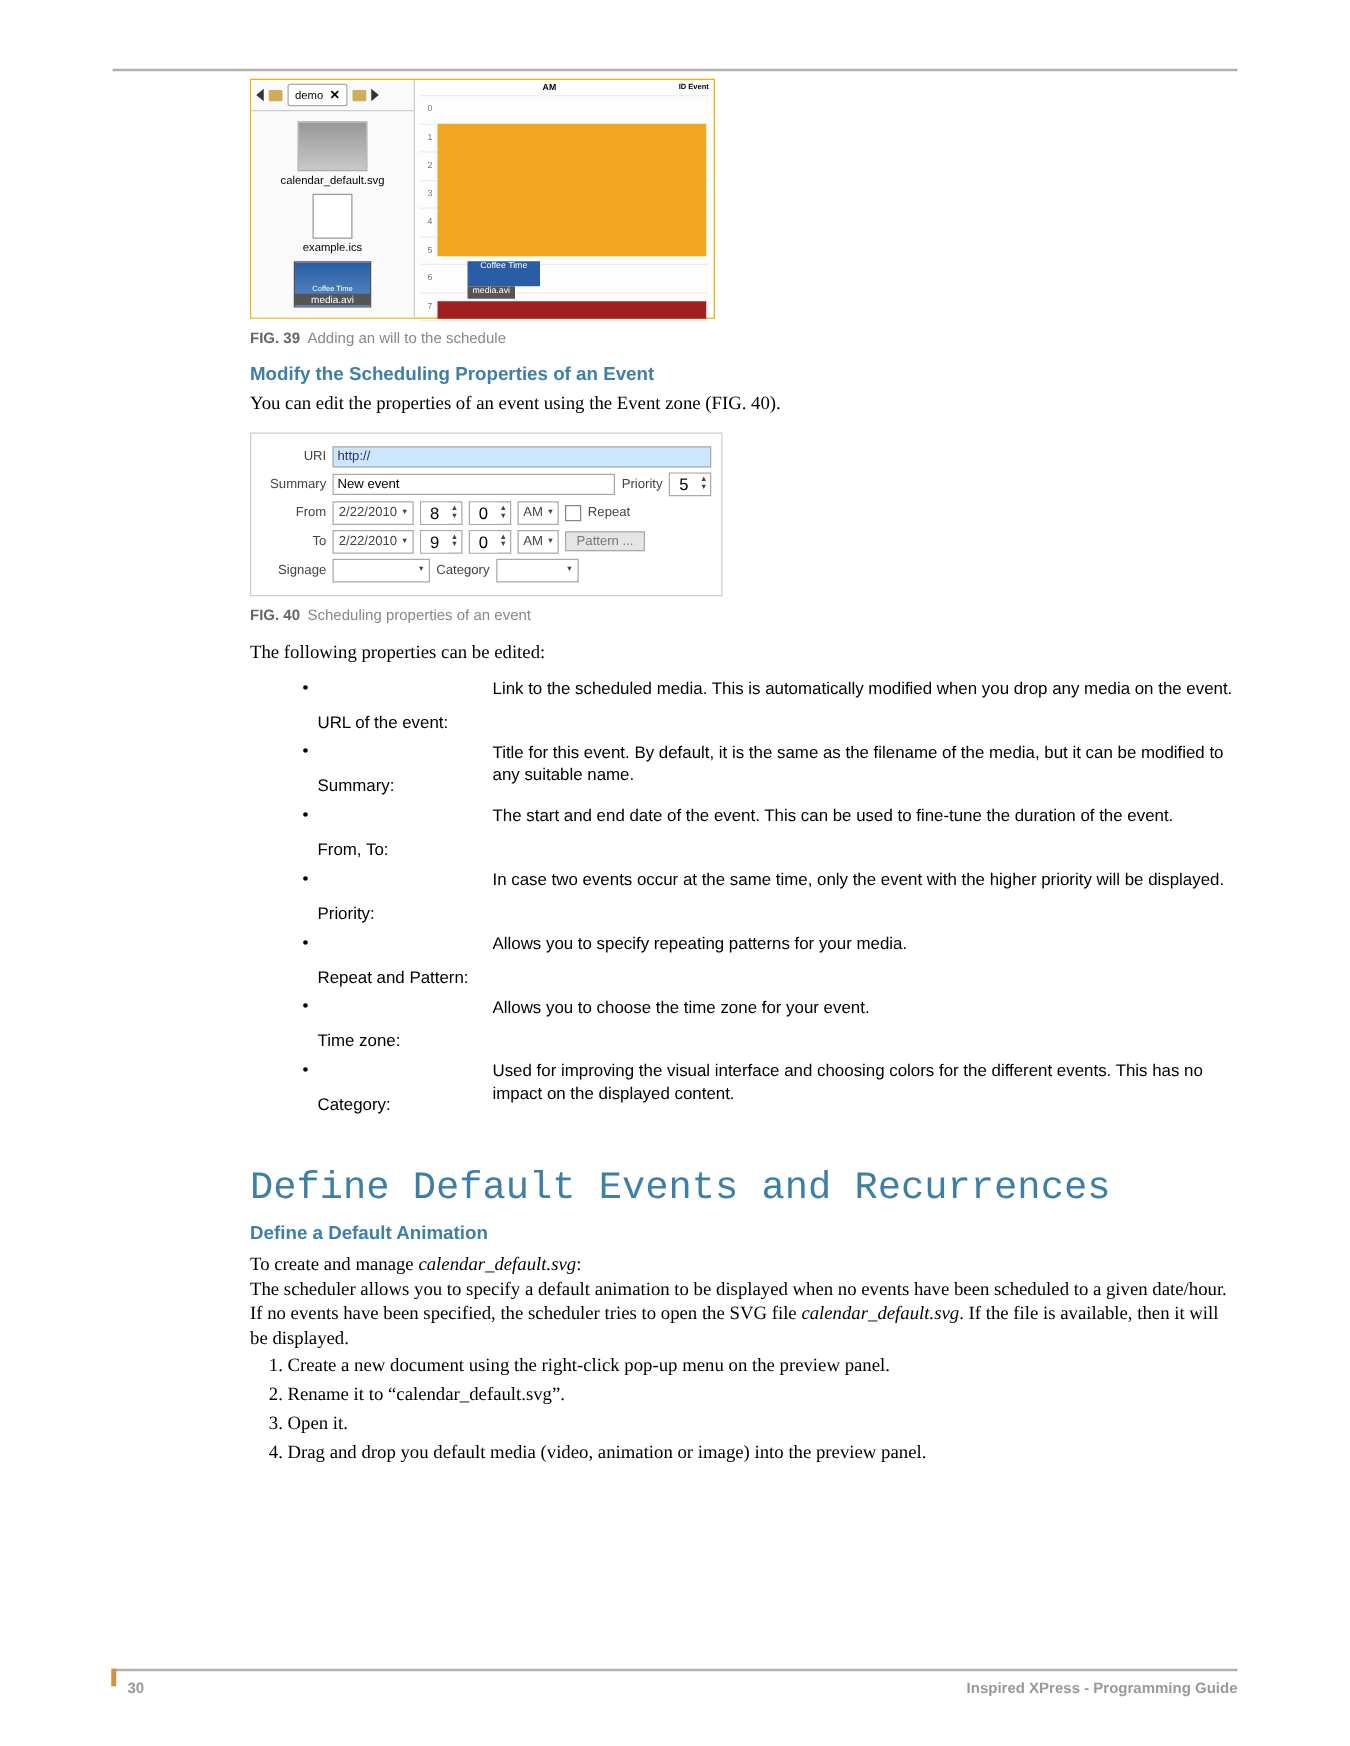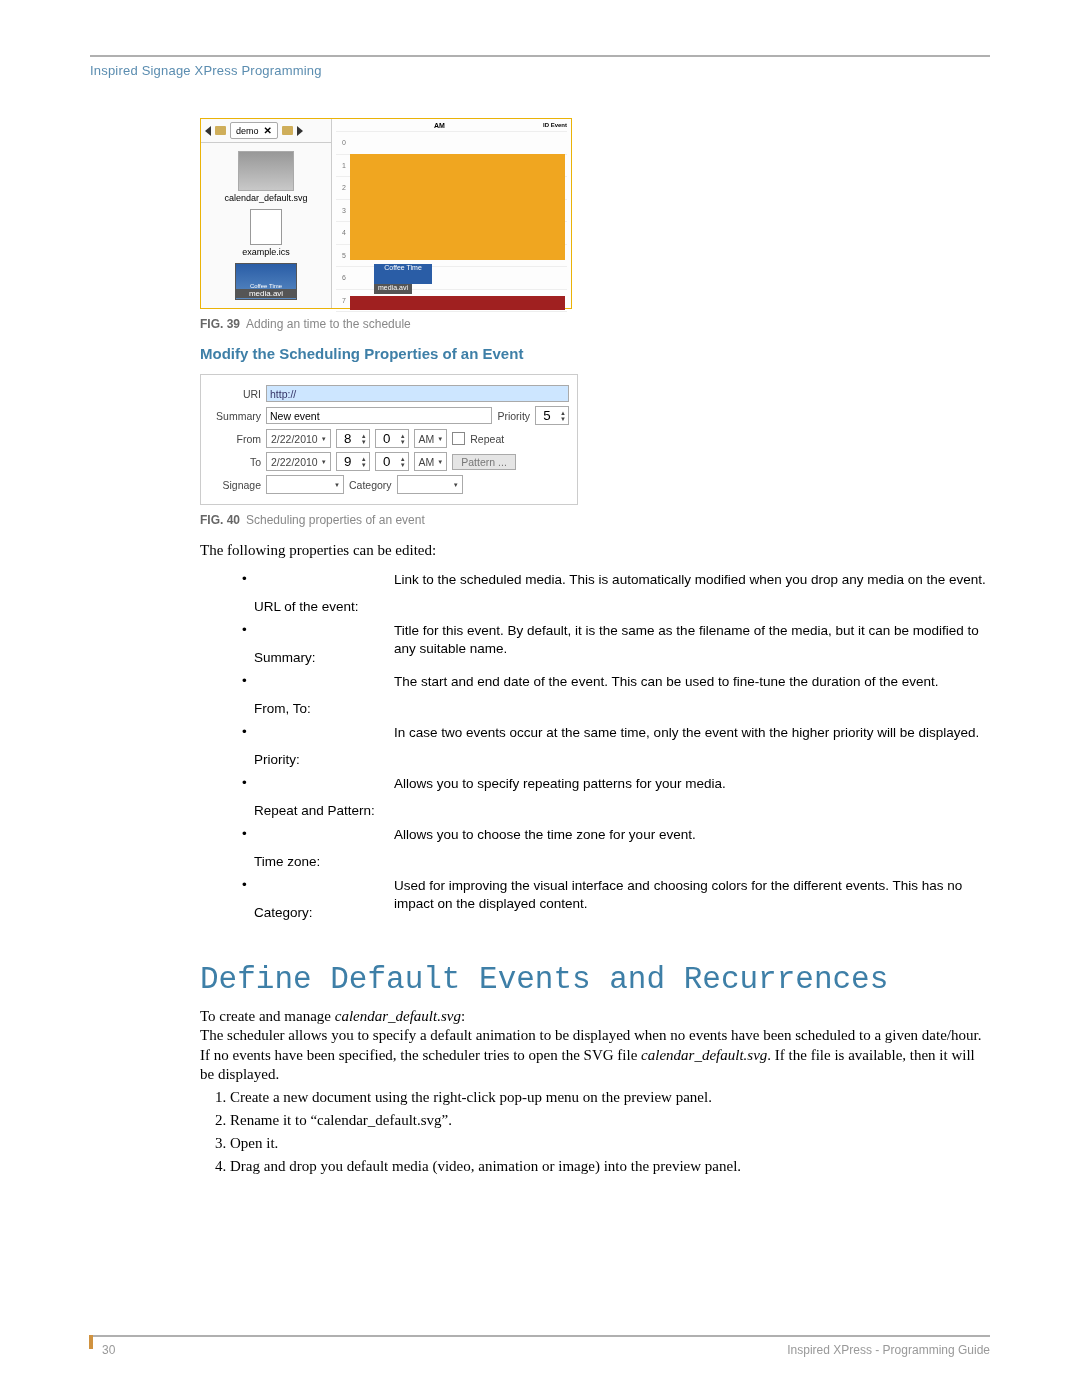--- a/index.html
+++ b/index.html
@@ -179,31 +179,30 @@
   .h2 { color:#3E7FA7; font-size:31px; font-weight:500; margin:42px 0 10px; font-family:Liberation Mono, monospace; }
 
   ol.steps { margin:4px 0 0 30px; padding:0; }
   ol.steps li { font-family:"Times New Roman",serif; font-size:15px; margin-bottom:6px; }
 
   .footer {
     position:absolute; left:90px; right:90px; bottom:40px;
     border-top:2px solid #b0b0b0;
     padding-top:6px;
     display:flex; justify-content:space-between;
-    font-size:12px; color:#999;
+    font-size:12px; color:#999;font-weight:bold;
   }
   .footer .left-tick { width:4px; height:14px; background:#d0923f; position:absolute; left:-1px; top:-2px;}
   .footer .pg { margin-left:12px; }
 </style>
 </head>
 <body>
 
 <div class="page">
   <div class="top-border"></div>
-  <div class="header-title">Inspired Signage XPress Programming</div>
 
   <div class="content">
 
     <div class="fig39">
       <div class="left">
         <div class="nav-bar">
           <span class="tri l"></span>
           <span class="folder-icon"></span>
           <span class="tab"><span>demo</span> &nbsp;<b style="font-size:10px;">✕</b></span>
           <span class="folder-icon"></span>
@@ -249,24 +248,25 @@
               <span class="num">7</span>
             </div>
           <div class="big-block"></div>
           <div class="small-blue">Coffee Time</div>
           <div class="vid-row">media.avi</div>
           <div class="red-block"></div>
         </div>
       </div>
     </div>
     <div class="fig-cap">
-      <b>FIG. 39</b><span>Adding an time to the schedule</span>
+      <b>FIG. 39</b><span>Adding an will to the schedule</span>
     </div>
 
     <div class="h3">Modify the Scheduling Properties of an Event</div>
+    <div class="serif">You can edit the properties of an event using the Event zone (FIG. 40).</div>
 
     <div class="fig40">
       <div class="row40">
         <span class="lbl">URI</span>
         <input class="uri-in" type="text" value="http://" style="">
       </div>
       <div class="row40">
         <span class="lbl">Summary</span>
         <input type="text" style="flex: 1 1 0%;" value="New event">
         <span>Priority</span>
@@ -382,20 +382,21 @@
           <span class="def">Allows you to choose the time zone for your event.</span>
         </div>
       <div class="b">
           <span class="dot">•</span>
           <span class="term">Category:</span>
           <span class="def">Used for improving the visual interface and choosing colors for the different events. This has no impact on the displayed content.</span>
         </div>
     </div>
 
     <div class="h2">Define Default Events and Recurrences</div>
+    <div class="h3">Define a Default Animation</div>
     <div class="serif" style="margin-top:8px;">
       <span>To create and manage </span><i>calendar_default.svg</i><span>:</span>
     </div>
     <div class="serif">
       <span>The scheduler allows you to specify a default animation to be displayed when no events have been scheduled to a given date/hour. If no events have been specified, the scheduler tries to open the SVG file </span><i>calendar_default.svg</i><span>. If the file is available, then it will be displayed.</span>
     </div>
 
     <ol class="steps">
       <li><span>Create a new document using the right-click pop-up menu on the preview panel.</span></li>
       <li><span>Rename it to “calendar_default.svg”.</span></li>

